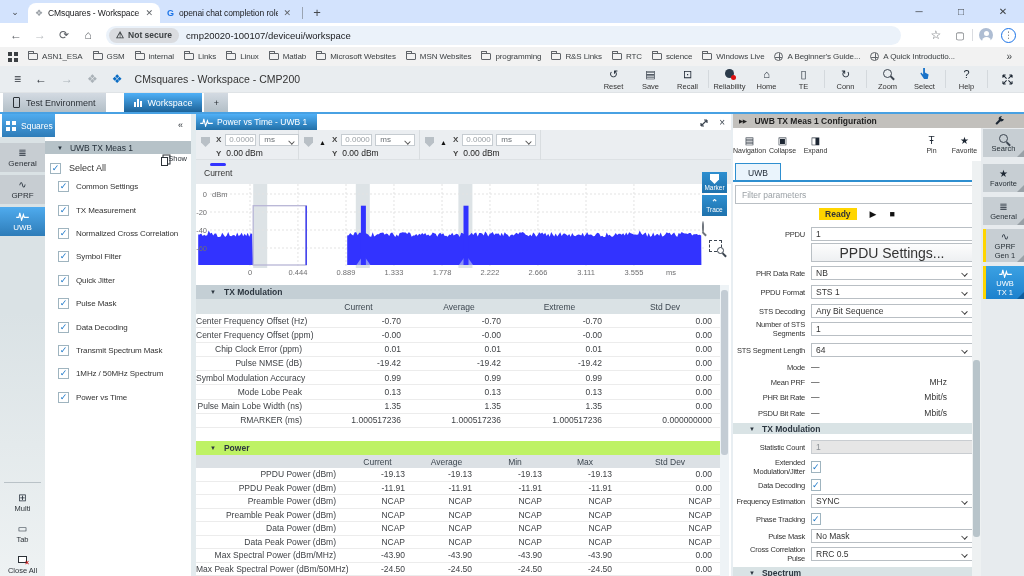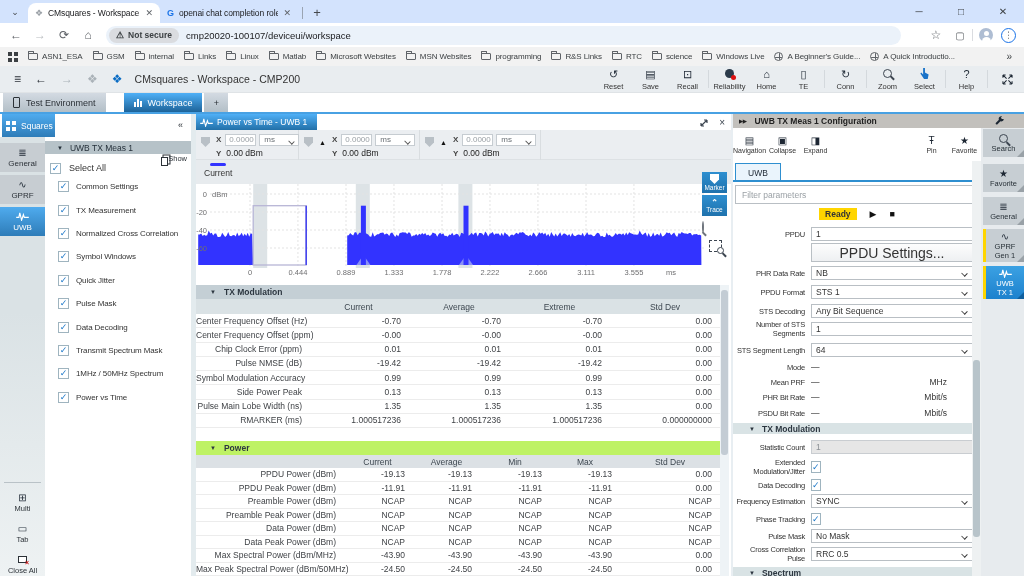--- a/index.html
+++ b/index.html
@@ -393,21 +393,21 @@
         <div class="sp-item">
           <span class="cb">✓</span>
           <span class="lbl">TX Measurement</span>
         </div>
         <div class="sp-item">
           <span class="cb">✓</span>
           <span class="lbl">Normalized Cross Correlation</span>
         </div>
         <div class="sp-item">
           <span class="cb">✓</span>
-          <span class="lbl">Symbol Windows</span>
+          <span class="lbl">Symbol Filter</span>
         </div>
         <div class="sp-item">
           <span class="cb">✓</span>
           <span class="lbl">Quick Jitter</span>
         </div>
         <div class="sp-item">
           <span class="cb">✓</span>
           <span class="lbl">Pulse Mask</span>
         </div>
         <div class="sp-item">
@@ -593,21 +593,21 @@
           <div class="rv">0.00</div>
         </div>
         <div class="trow" style="grid-template-columns: 112px 101px 100px 101px 110px; height: 14.25px;">
           <div class="rl">Symbol Modulation Accuracy</div>
           <div class="rv">0.99</div>
           <div class="rv">0.99</div>
           <div class="rv">0.99</div>
           <div class="rv">0.00</div>
         </div>
         <div class="trow" style="grid-template-columns: 112px 101px 100px 101px 110px; height: 14.25px;">
-          <div class="rl">Side Power Peak</div>
+          <div class="rl">Mode Lobe Peak</div>
           <div class="rv">0.13</div>
           <div class="rv">0.13</div>
           <div class="rv">0.13</div>
           <div class="rv">0.00</div>
         </div>
         <div class="trow" style="grid-template-columns: 112px 101px 100px 101px 110px; height: 14.25px;">
           <div class="rl">Pulse Main Lobe Width (ns)</div>
           <div class="rv">1.35</div>
           <div class="rv">1.35</div>
           <div class="rv">1.35</div>

